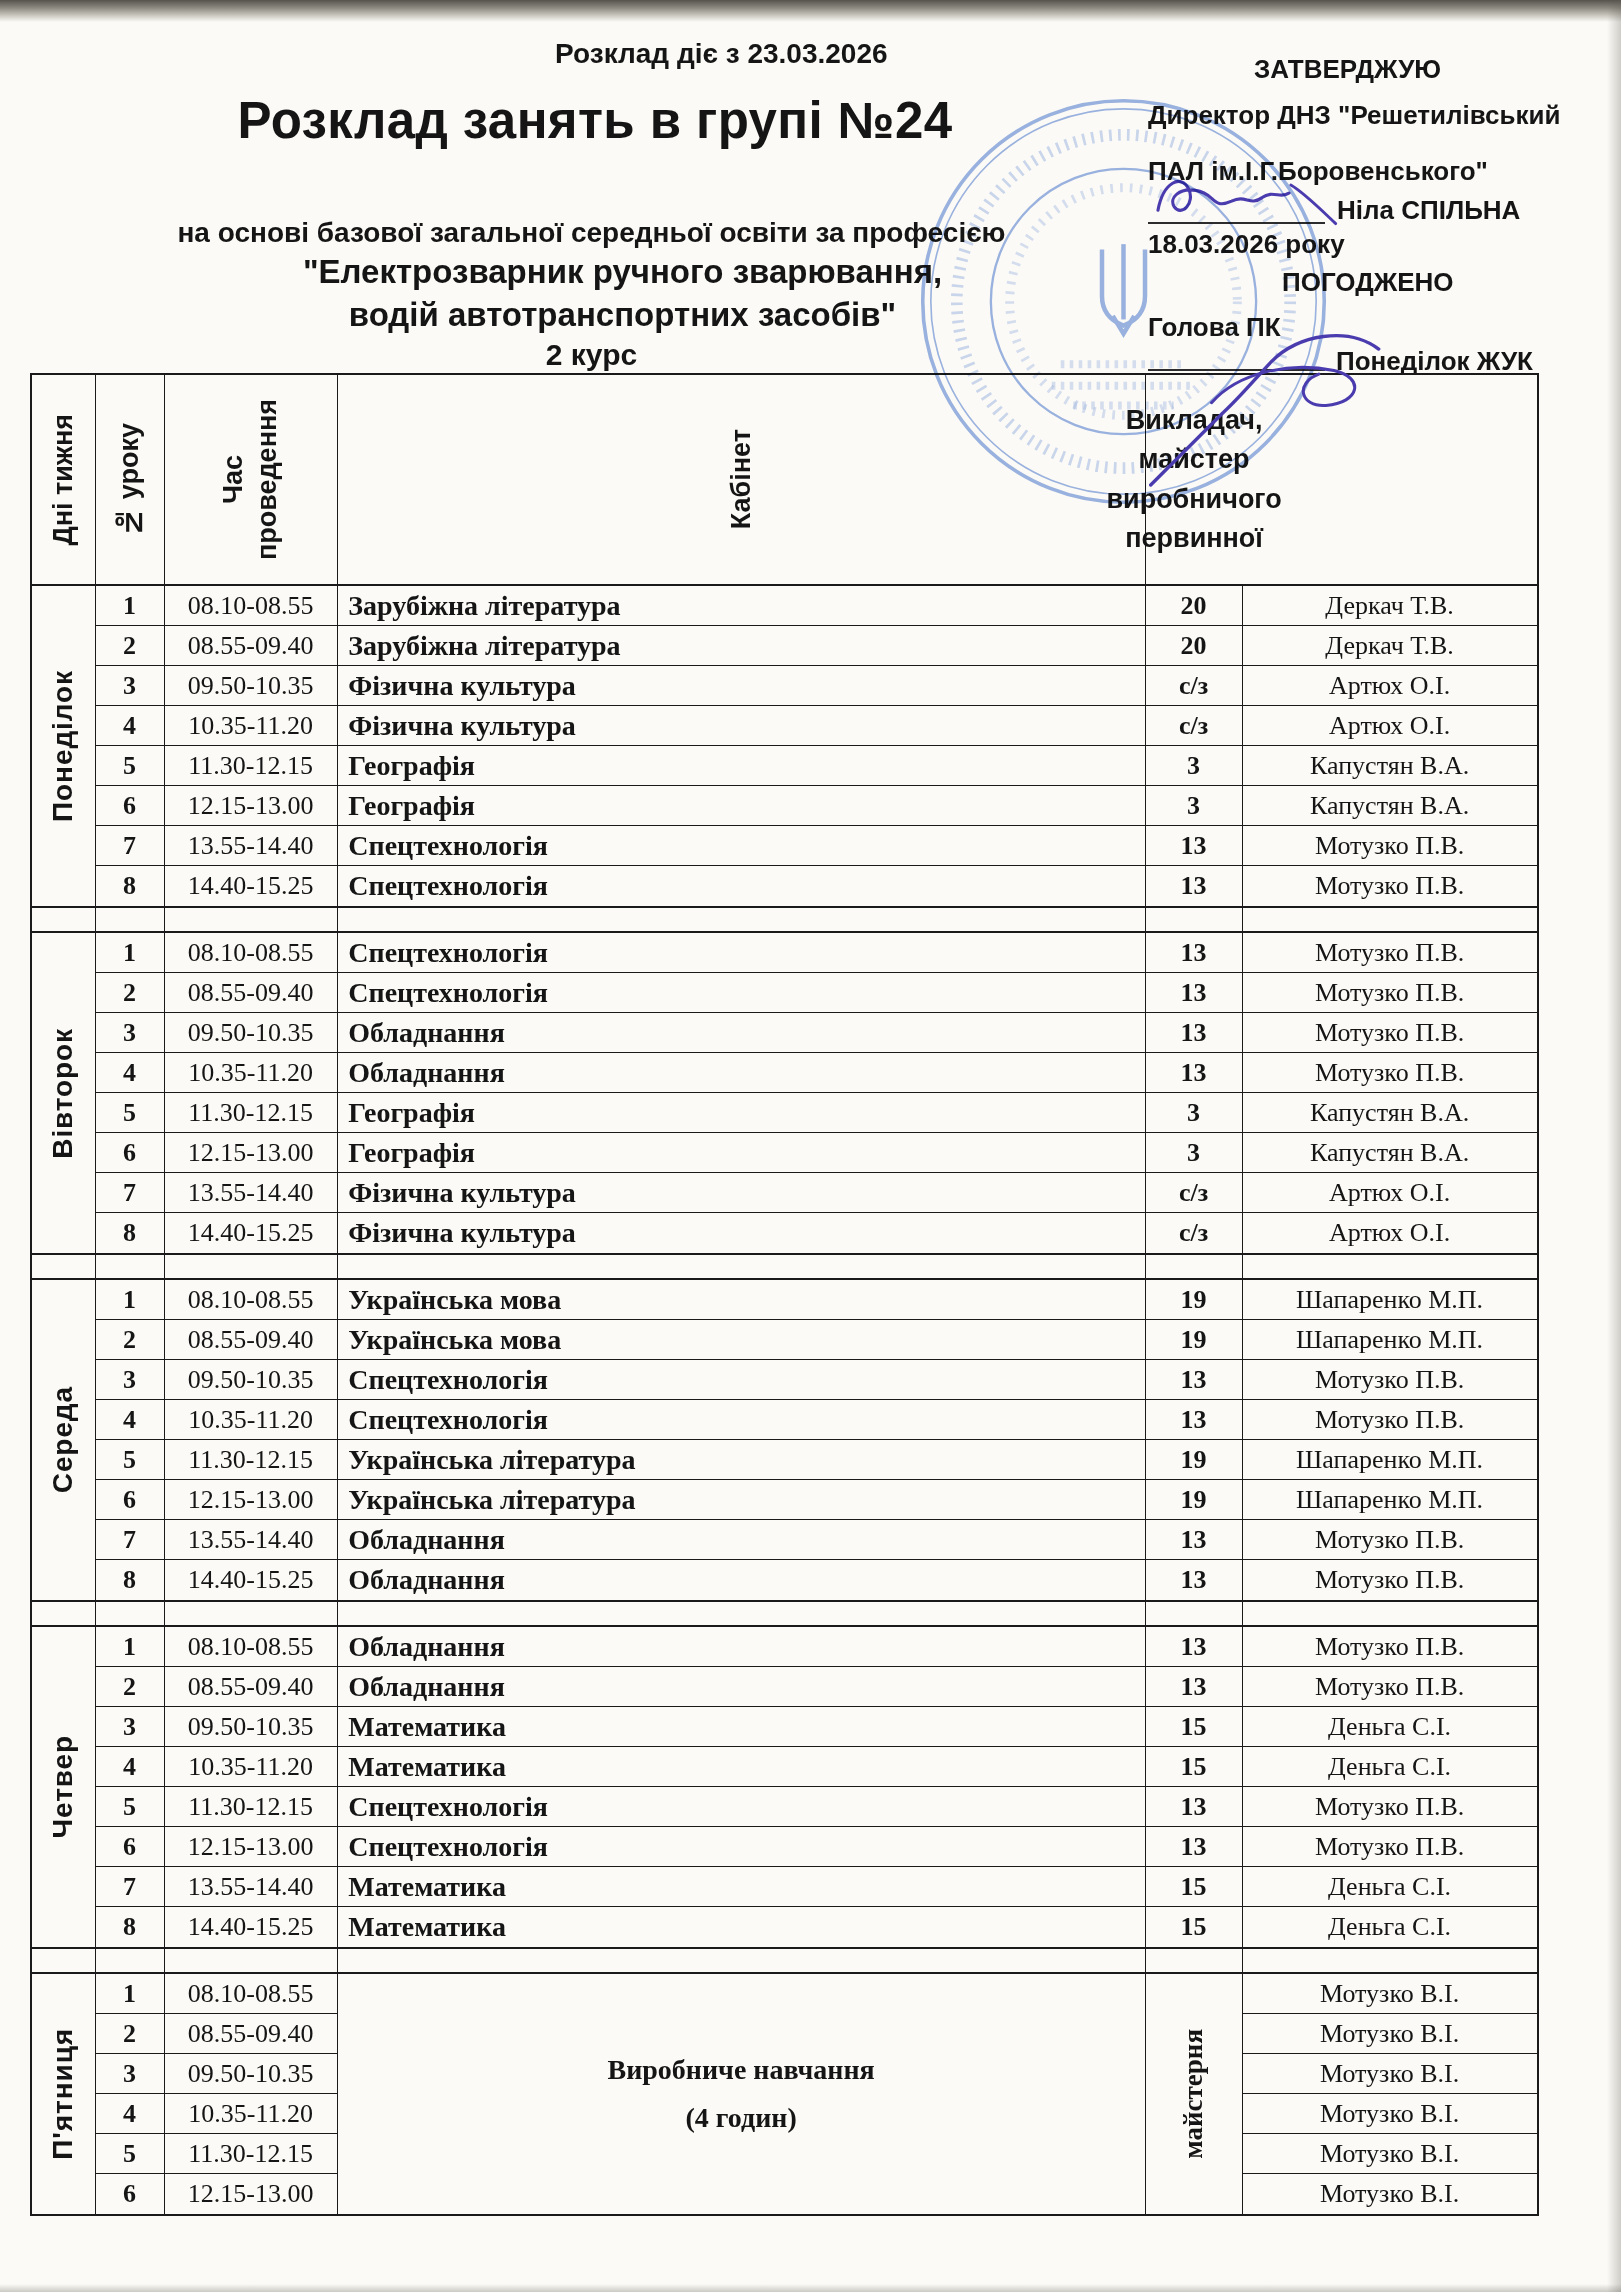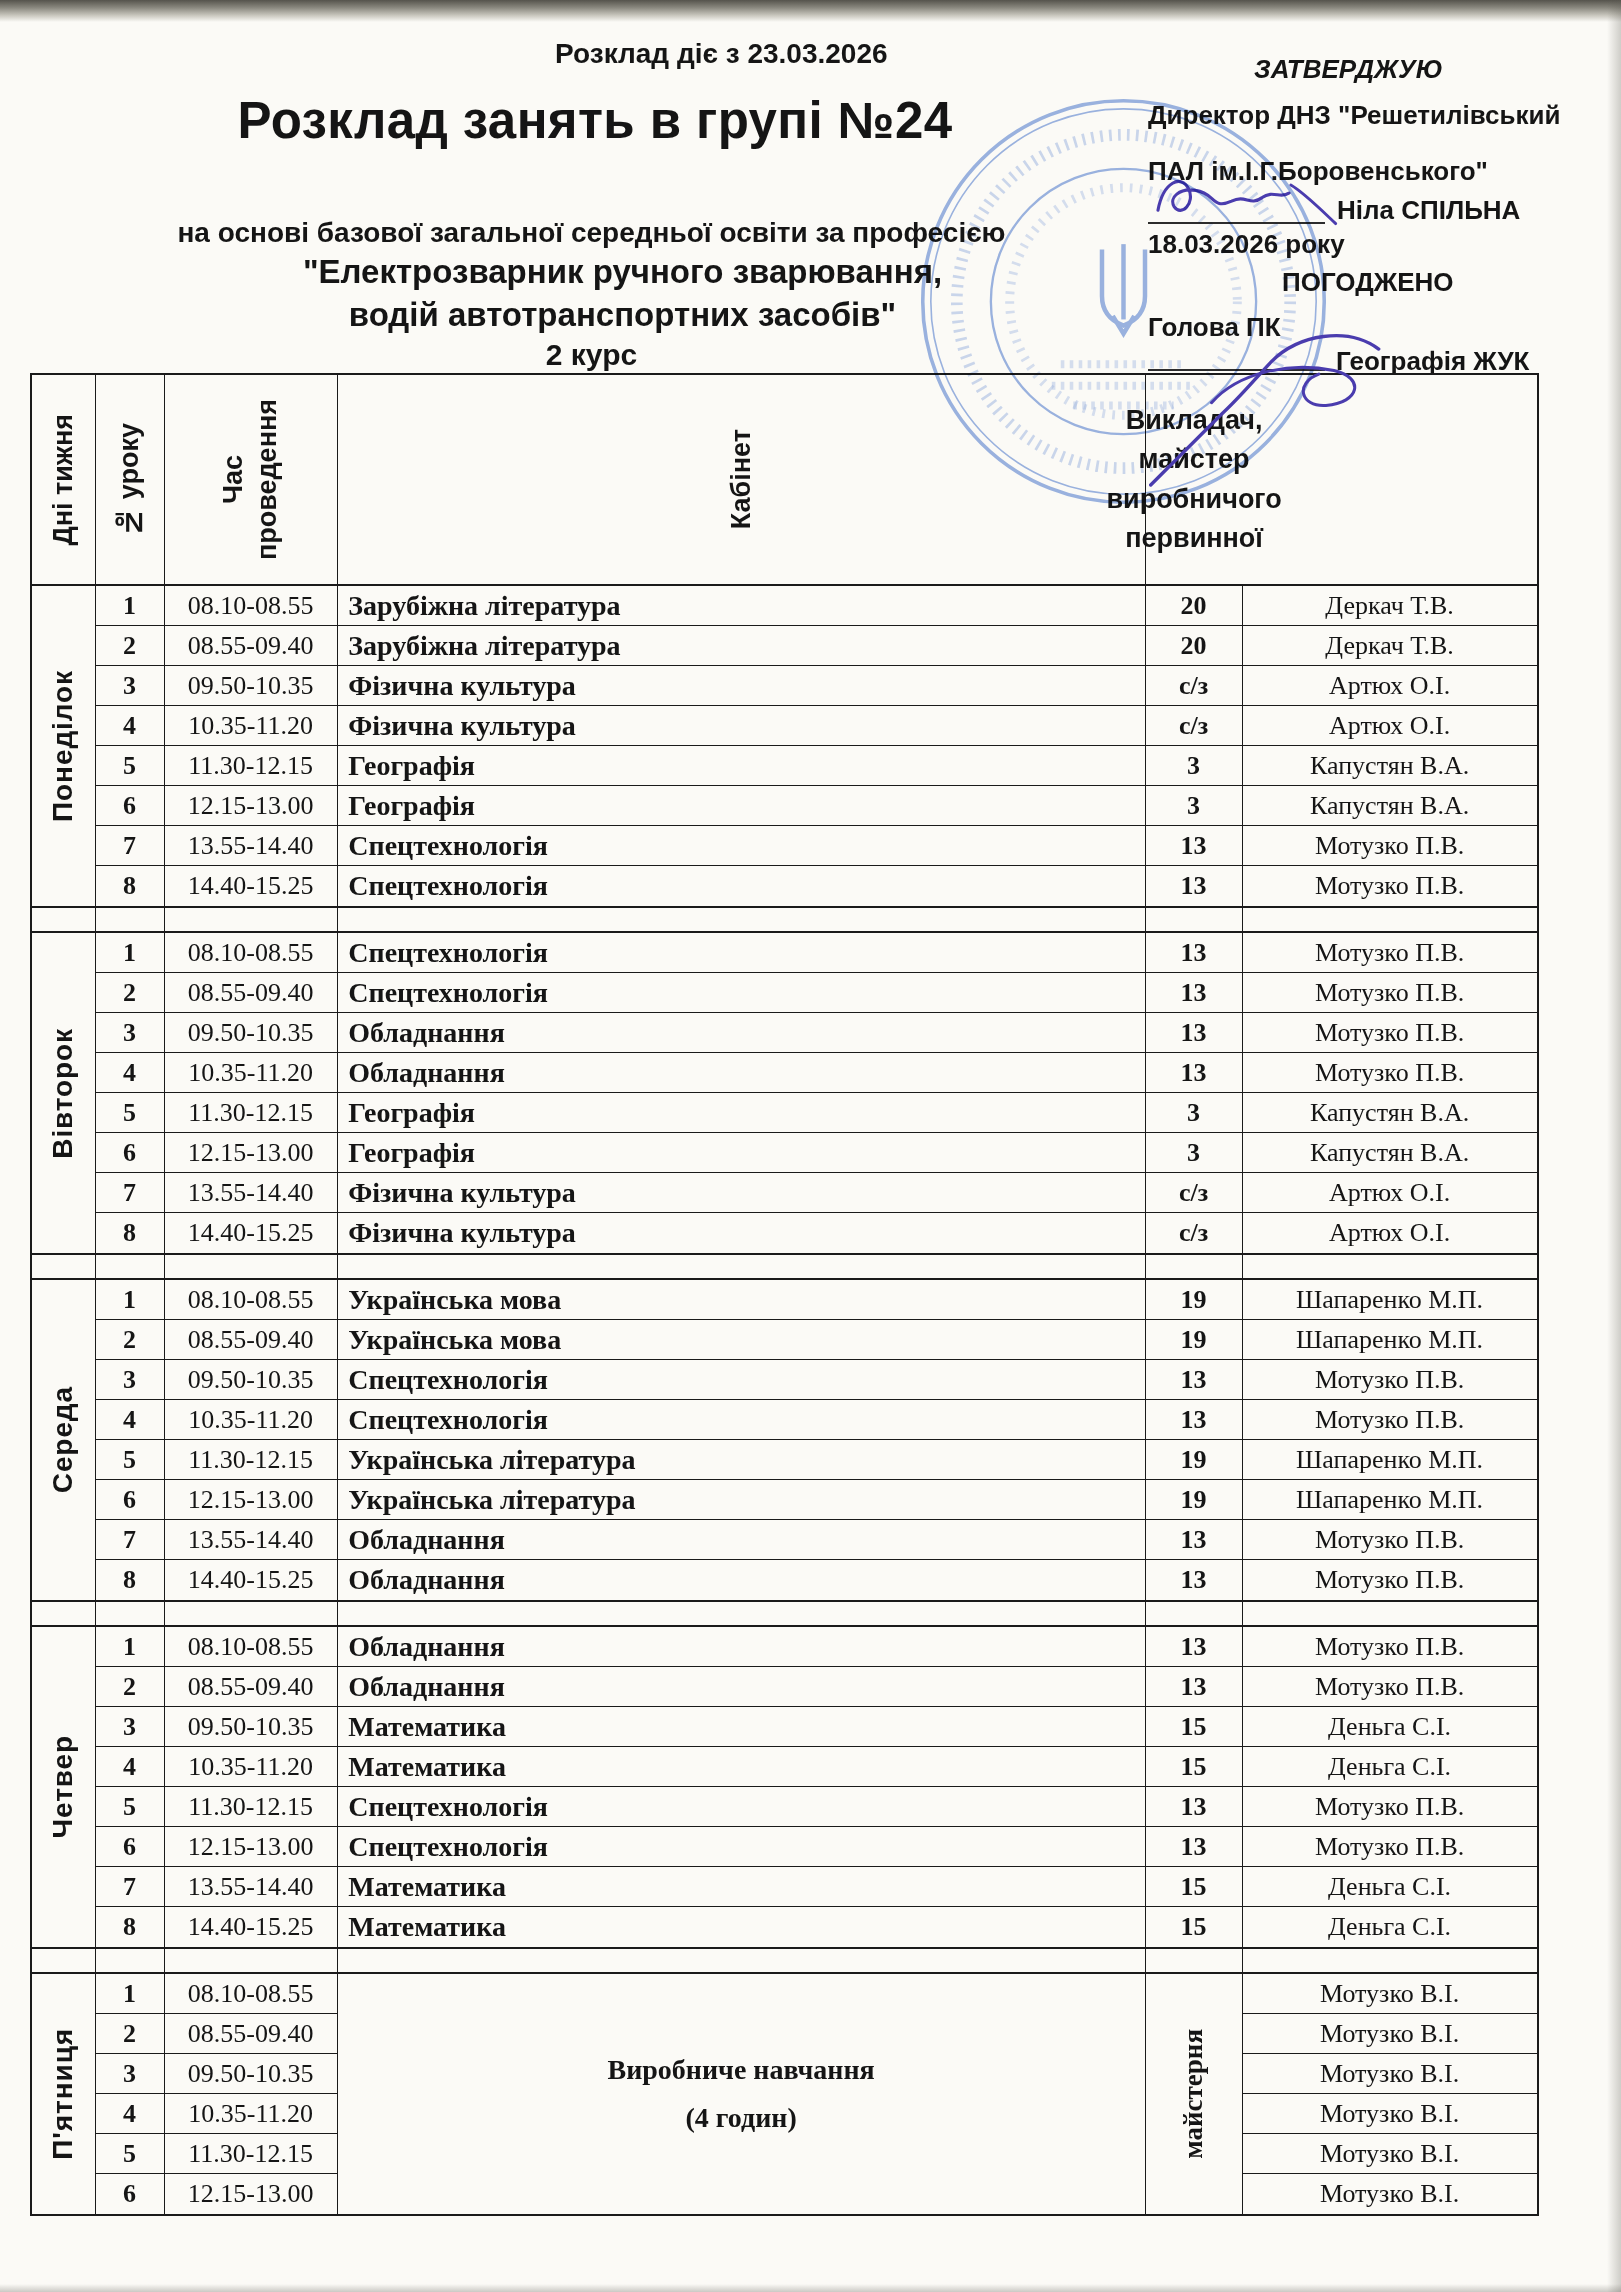--- a/index.html
+++ b/index.html
@@ -22,21 +22,21 @@
     background:linear-gradient(0deg,rgba(70,68,60,.30) 0%,rgba(70,68,60,0) 100%);}
 
   .abs{position:absolute;white-space:nowrap;}
   .ctr{text-align:center;white-space:normal;}
   .b{font-weight:bold;}
   .serif-bold{font-family:"Liberation Serif",serif;font-weight:bold;}
   .pre{white-space:pre-line;}
 
   
   .effective{left:555px;top:38px;font-size:28px;}
-  .approve{left:1254px;top:54px;font-size:26px;font-style:italic;}
+  .approve{left:1254px;top:54px;font-size:26px;}
   .title{left:134px;top:91px;width:922px;font-size:51px;letter-spacing:0.4px;}
   .sub1{left:36px;top:183px;width:1111px;font-size:28px;}
   .sub2{left:36px;top:217px;width:1111px;font-size:28px;}
   .prof1{left:67px;top:253px;width:1111px;font-size:33px;}
   .prof2{left:67px;top:296px;width:1111px;font-size:33px;}
   .course{left:36px;top:338px;width:1111px;font-size:30px;}
   .dir1{left:1148px;top:100px;font-size:26px;}
   .dir2{left:1148px;top:156px;font-size:26px;}
   .dirname{left:1337px;top:195px;font-size:26px;}
   .date{left:1148px;top:229px;font-size:26px;}
@@ -105,21 +105,21 @@
   <div class="abs b ctr course">2 курс</div>
 
   <div class="abs b approve">ЗАТВЕРДЖУЮ</div>
   <div class="abs b dir1">Директор ДНЗ "Решетилівський</div>
   <div class="abs b dir2">ПАЛ ім.І.Г.Боровенського"</div>
   <div class="abs b dirname">Ніла СПІЛЬНА</div>
   <div class="abs uline uline1"></div>
   <div class="abs b date">18.03.2026 року</div>
   <div class="abs b agreed">ПОГОДЖЕНО</div>
   <div class="abs b role">Голова ПК</div>
-  <div class="abs b zhuk">Географія ЖУК</div>
+  <div class="abs b zhuk">Понеділок ЖУК</div>
   <div class="abs uline uline2"></div>
 
   <svg class="sig sig1" viewBox="0 0 215 70">
     <path d="M10 48 C 16 16, 36 8, 44 24 C 52 40, 36 56, 28 44 C 22 34, 34 23, 52 26 C 74 29, 70 48, 92 38 C 108 30, 112 44, 126 34 C 138 25, 147 36, 156 29" fill="none" stroke="#4a3cae" stroke-width="3.5" stroke-linecap="round"></path>
     <path d="M158 20 C 172 28, 190 46, 208 63" fill="none" stroke="#4a3cae" stroke-width="3.2" stroke-linecap="round"></path>
   </svg>
   <svg class="sig sig2" viewBox="0 0 340 200">
     <path d="M305 38 C 270 12, 215 22, 185 52 C 166 72, 150 92, 128 112 C 100 140, 74 166, 50 190" fill="none" stroke="#4a3cae" stroke-width="3.8" stroke-linecap="round"></path>
     <path d="M118 98 C 148 64, 205 52, 255 62 C 290 70, 284 98, 246 101 C 217 103, 211 76, 238 66" fill="none" stroke="#4a3cae" stroke-width="3.4" stroke-linecap="round"></path>
   </svg>

